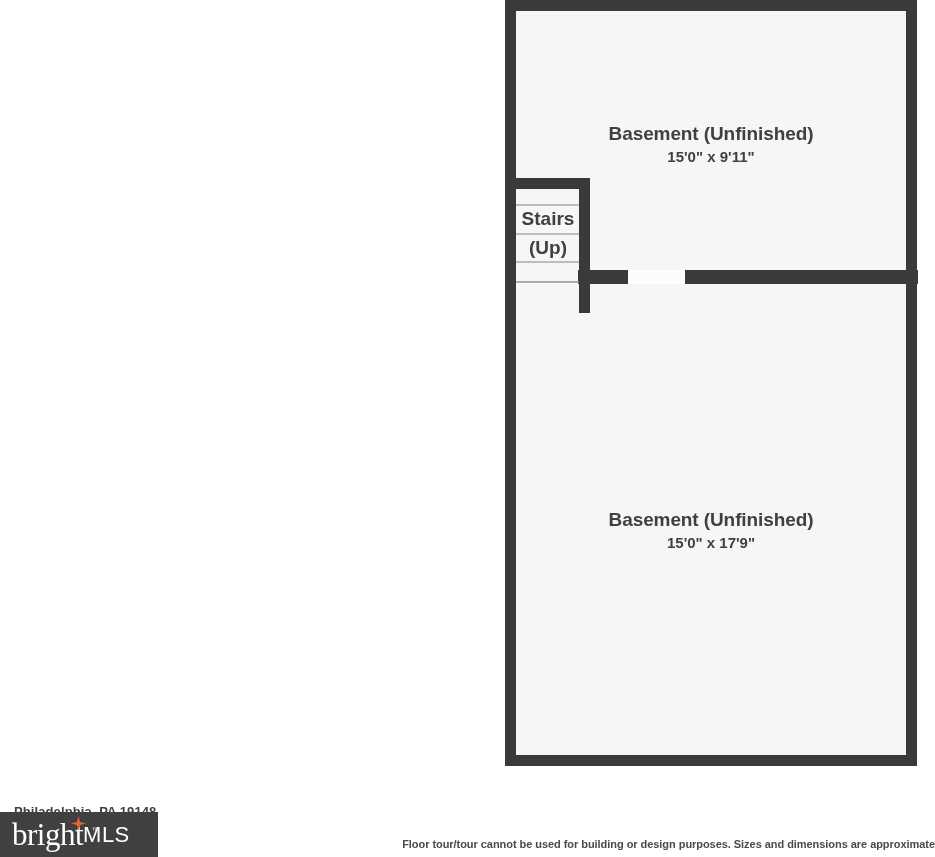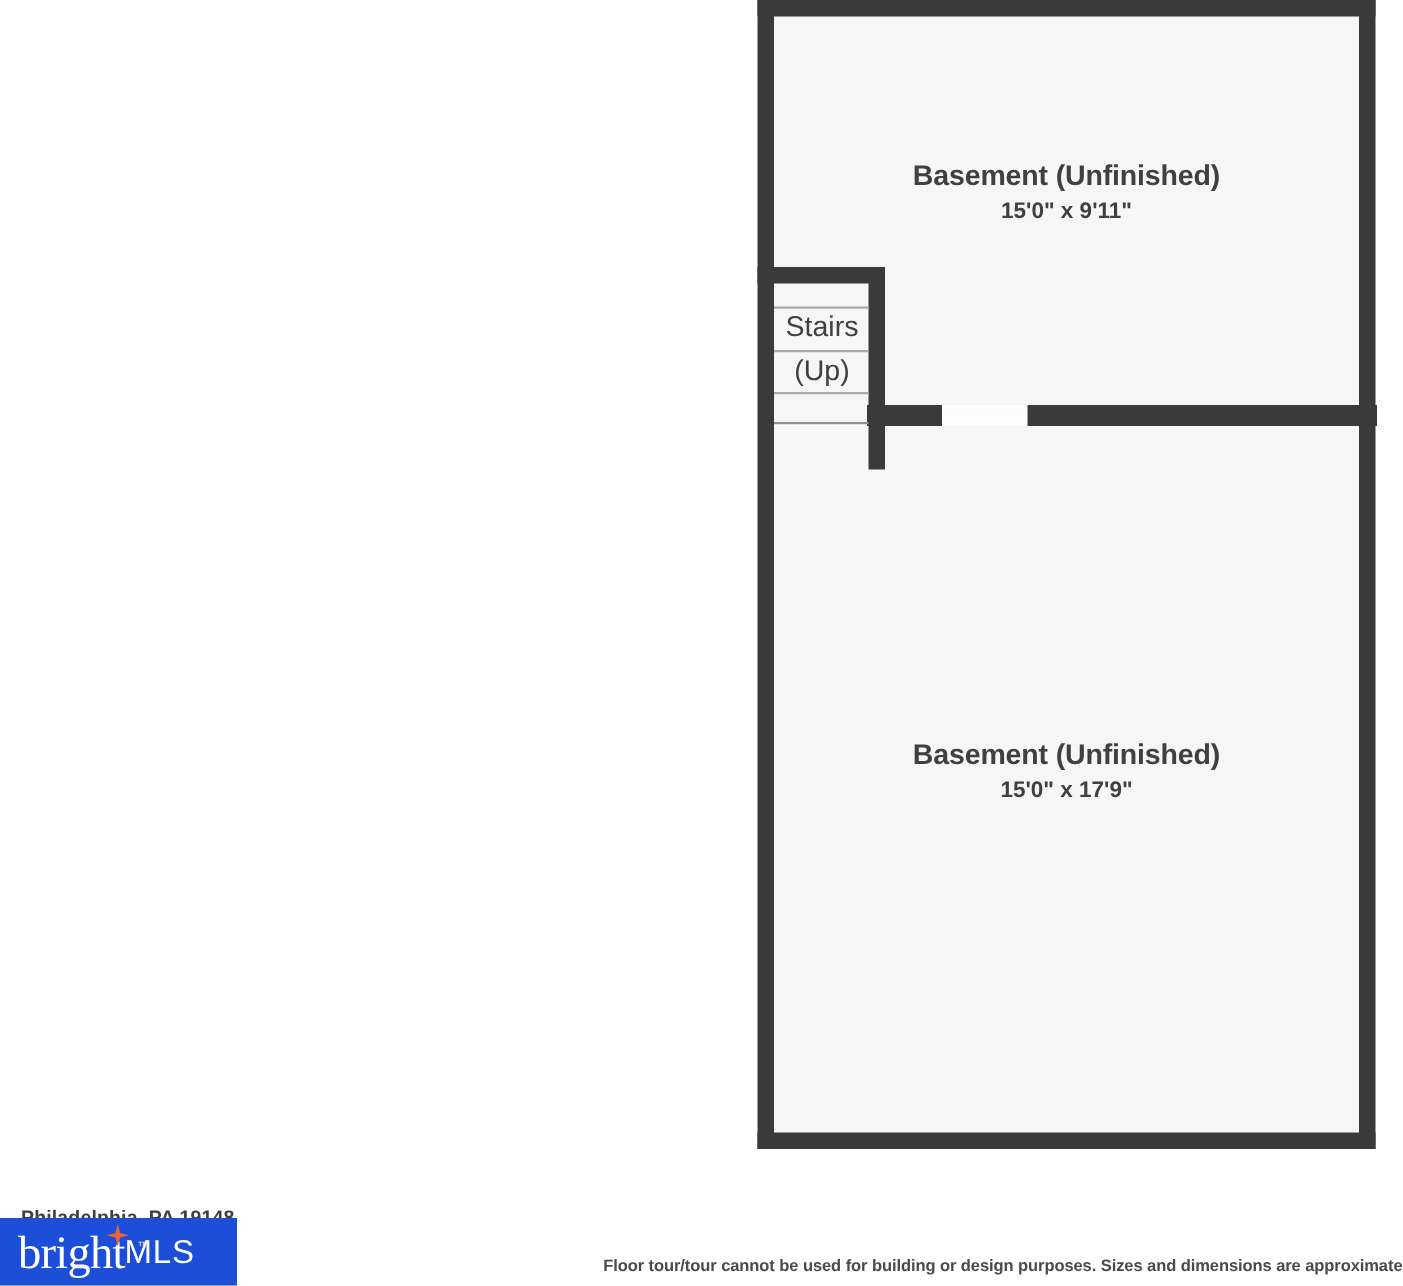--- a/index.html
+++ b/index.html
@@ -30,20 +30,21 @@
     font-family: "Liberation Sans", sans-serif;
     pointer-events: none;
   }
   .room-label .room-name {
     display: block;
     font-size: 19px;
     font-weight: bold;
     letter-spacing: -0.1px;
     line-height: 23px;
     color: #404040;
+    margin-top: 16px;
   }
   .room-label .room-dims {
     display: block;
     font-size: 15px;
     font-weight: bold;
     line-height: 20px;
     color: #404040;
     margin-top: 2px;
   }
 
@@ -62,21 +63,21 @@
     position: absolute;
     left: 514px;
     top: 204px;
     width: 68px;
     text-align: center;
     color: #404040;
   }
   #label-stairs .stairs-line {
     display: block;
     font-size: 19px;
-    font-weight: normal;
+    font-weight: bold;
     line-height: 29px;
     color: #404040;
   }
 
   #address-bar {
     position: absolute;
     left: 14px;
     top: 804px;
     font-size: 13px;
     font-weight: bold;
@@ -84,21 +85,21 @@
     white-space: nowrap;
     letter-spacing: 0.1px;
   }
 
   #mls-logo {
     position: absolute;
     left: 0px;
     top: 812px;
     width: 158px;
     height: 45px;
-    background: #1d4ed8;
+    background: #404040;
     display: flex;
     align-items: center;
     padding-left: 12px;
     box-sizing: border-box;
   }
   #mls-logo .logo-bright {
     position: relative;
     font-family: "Liberation Serif", serif;
     font-size: 31px;
     color: #ffffff;

